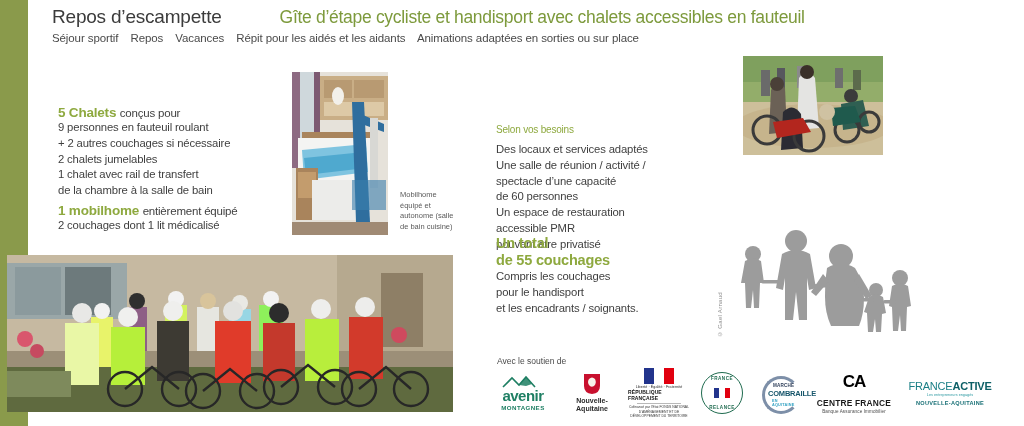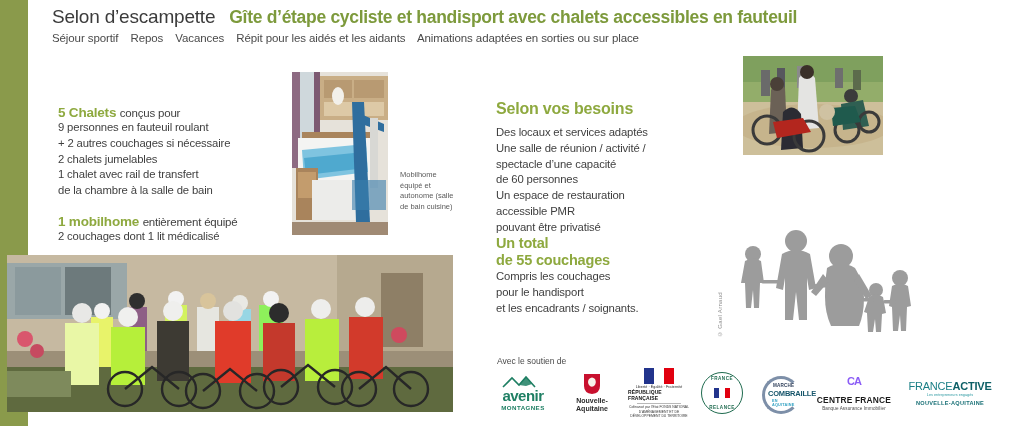--- a/index.html
+++ b/index.html
@@ -11,45 +11,45 @@
   }
   .page{position:absolute;inset:0;background:#fff;}
   
   .leftbar{position:absolute;left:0;top:0;width:28px;height:426px;background:#8a9a4b;}
   .leftbar-inner{position:absolute;left:28px;top:0;width:6px;height:426px;background:#ffffff;}
 
   
   .header{position:absolute;left:52px;top:6px;width:900px;}
   .title-row{display:flex;align-items:baseline;gap:14px;white-space:nowrap;}
   .brand{font-size:19px;color:#3b3b3b;font-weight:400;letter-spacing:-0.2px;}
-  .tagline{font-size:17.5px;font-weight:bold;color:#7d9a3c;letter-spacing:-0.3px;}
+  .tagline{font-size:17.5px;font-weight:normal;color:#7d9a3c;letter-spacing:-0.3px;margin-left:44px;}
   .subline{margin-top:4px;font-size:11.5px;color:#4a4a4a;letter-spacing:-0.1px;}
   .subline span{margin-right:9px;}
 
   
   .photo{position:absolute;overflow:hidden;background:#cfcfcf;}
   .ph-mobilhome{left:292px;top:72px;width:96px;height:163px;}
   .ph-handbike{left:743px;top:56px;width:140px;height:99px;}
   .ph-cyclists{left:7px;top:255px;width:446px;height:157px;}
 
   
   .photo svg{display:block;width:100%;height:100%;}
 
-  .caption{position:absolute;left:400px;top:170px;width:60px;font-size:7.5px;line-height:1.42;color:#5b5b5b;}
+  .caption{position:absolute;left:400px;top:190px;width:60px;font-size:7.5px;line-height:1.42;color:#5b5b5b;}
 
   
   .col-left{position:absolute;left:58px;top:105px;width:225px;}
   .lead{font-size:13.5px;font-weight:bold;color:#8ea93f;letter-spacing:-0.2px;}
   .lead .tail{font-weight:normal;color:#3f3f3f;font-size:11.5px;}
   .lines{font-size:11.3px;line-height:1.40;color:#3f3f3f;letter-spacing:-0.15px;}
-  .blk2{margin-top:15px;}
+  .blk2{margin-top:4px;}
 
   
   .col-mid{position:absolute;left:496px;top:100px;width:210px;}
-  .h2{font-size:16px;font-weight:bold;color:#8ea93f;letter-spacing:-0.2px;margin-bottom:7px;}
+  .h2{font-size:10px;font-weight:normal;color:#8ea93f;letter-spacing:-0.2px;margin-bottom:7px;margin-top:24px;}
   .col-mid2{position:absolute;left:496px;top:235px;width:215px;}
   .h2b{font-size:14.5px;font-weight:bold;color:#8ea93f;line-height:1.18;letter-spacing:-0.2px;}
 
   
   .family{position:absolute;left:728px;top:228px;width:190px;height:120px;}
   .family svg{display:block;}
   .credit{position:absolute;left:717px;top:292px;font-size:6px;color:#8d8d8d;
           writing-mode:vertical-rl;transform:rotate(180deg);letter-spacing:0.3px;}
 
   
@@ -83,41 +83,41 @@
   .lg-relance .mini i{flex:1;}
 
   .lg-marche{width:52px;}
   .lg-marche .cbox{width:40px;height:38px;position:relative;}
   .lg-marche .arc{position:absolute;left:2px;top:2px;width:32px;height:32px;border:3px solid #7d8fa8;border-radius:50%;border-right-color:transparent;}
   .lg-marche .m1{position:absolute;left:13px;top:9px;font-size:4.6px;font-weight:bold;color:#2e3e59;letter-spacing:0.2px;}
   .lg-marche .m2{position:absolute;left:8px;top:15px;font-size:7.5px;font-weight:bold;color:#17566b;letter-spacing:-0.2px;}
   .lg-marche .m3{position:absolute;left:12px;top:25px;font-size:3.8px;font-weight:bold;color:#35a3c4;letter-spacing:0.2px;}
 
   .lg-ca{width:78px;}
-  .lg-ca .mark{font-size:11px;font-weight:bold;color:#8b5cf6;line-height:1;letter-spacing:-1px;}
+  .lg-ca .mark{font-size:17px;font-weight:bold;color:#000000;line-height:1;letter-spacing:-1px;}
   .lg-ca .cf{font-size:8.4px;font-weight:bold;color:#1a1a1a;letter-spacing:0.2px;margin-top:8px;}
   .lg-ca .sub{font-size:4.6px;color:#4b4b4b;margin-top:1px;letter-spacing:0.1px;}
 
   .lg-fa{width:96px;align-items:center;}
   .lg-fa .row1{font-size:11px;color:#1a7f86;letter-spacing:-0.2px;}
   .lg-fa .row1 b{color:#0c5f66;}
   .lg-fa .row2{font-size:3.8px;color:#2e9aa2;margin-top:1px;}
   .lg-fa .row3{font-size:5.6px;font-weight:bold;color:#176f75;letter-spacing:0.3px;margin-top:3px;}
 </style>
 </head>
 <body>
 
 <div class="page">
 
   <div class="leftbar"></div>
   <div class="leftbar-inner"></div>
 
   <div class="header">
     <div class="title-row">
-      <div class="brand">Selon d’escampette</div>
+      <div class="brand">Repos d’escampette</div>
       <div class="tagline">Gîte d’étape cycliste et handisport avec chalets accessibles en fauteuil</div>
     </div>
     <div class="subline">
       <span>Séjour sportif</span>
       <span>Repos</span>
       <span>Vacances</span>
       <span>Répit pour les aidés et les aidants</span>
       <span>Animations adaptées en sorties ou sur place</span>
     </div>
   </div>

